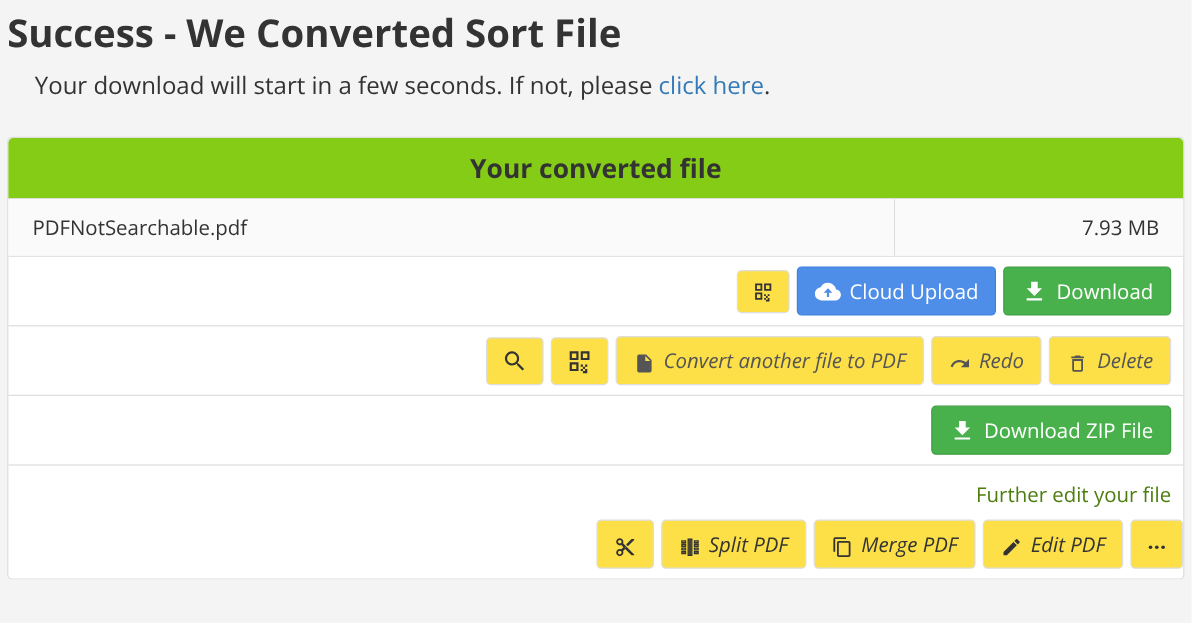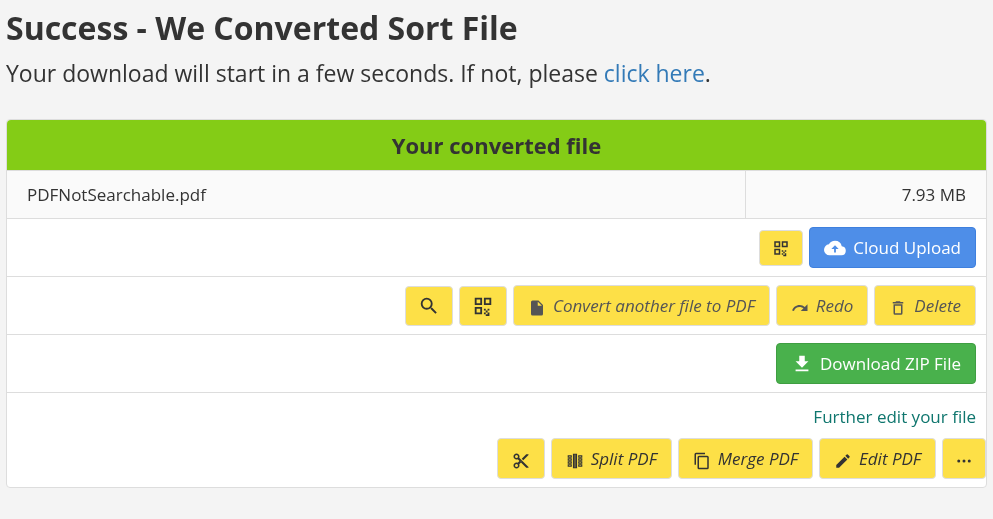--- a/index.html
+++ b/index.html
@@ -1,33 +1,33 @@
 <!DOCTYPE html>
 <html><head>
 <meta charset="utf-8">
 <style>
 * { box-sizing: border-box; margin: 0; padding: 0; }
 body { font-family: "Open Sans", "Segoe UI", Arial, sans-serif; background: #f4f4f4; color: #333; width: 993px; }
 .container { padding: 6px 6px 0 6px; }
 h1 { font-size: 32px; font-weight: 700; color: #333; margin-bottom: 8px; }
-.subtitle { font-size: 23px; color: #333; margin-bottom: 30px; }
+.subtitle { font-size: 20px; color: #333; margin-bottom: 30px; margin-left: 23px; }
 .subtitle a { color: #337ab7; text-decoration: none; }
 .panel { background: #fff; border: 1px solid #ddd; border-radius: 4px; }
 .panel-header { background: #84cc16; border-bottom: 1px solid #ddd; padding: 10px 15px; text-align: center; font-size: 22px; font-weight: 700; color: #333; border-top-left-radius: 4px; border-top-right-radius: 4px;}
 .file-row { display: flex; border-bottom: 1px solid #ddd; }
 .file-name { flex: 1; padding: 12px 20px; font-size: 17px; color: #333; border-right: 1px solid #ddd; background:#fafafa; }
 .file-size { width: 240px; padding: 12px 20px; text-align: right; font-size: 17px; color: #333; background:#fafafa;}
 .action-row { padding: 8px 10px; display: flex; justify-content: flex-end; align-items: center; gap: 6px; border-bottom: 1px solid #ddd; flex-wrap: wrap; }
 .action-row.noborder { border-bottom: none; }
 .btn { display: inline-flex; align-items: flex-end; gap: 7px; padding: 8px 14px; border-radius: 4px; border: 1px solid transparent; font-size: 17px; cursor: pointer; white-space: nowrap; font-family: inherit;}
 .btn-icon-only { padding: 8px 12px; }
 .btn-default { background: #fde047; color: #333; border-color: #ddd; font-style: italic; }
 .btn-primary { background: #4e8ee8; color: #fff; border-color: #3f80de; }
 .btn-success { background: #49b14c; color: #fff; border-color: #3f9e42; }
-.edit-label { font-size: 17px; color: #0f766e; margin: 4px 10px 0 0; text-align:right; width:100%; }
+.edit-label { font-size: 17px; color: #4d7c0f; margin: 4px 10px 0 0; text-align:right; width:100%; }
 .icon-svg { width: 18px; height: 18px; fill: currentColor; display: inline-block; flex-shrink:0;}
 .icon-svg.lg { width: 22px; height: 22px; }
 </style>
 </head>
 <body>
 
 <div class="container">
   <h1>Success - We Converted Sort File</h1>
   <p class="subtitle">
     <span>Your download will start in a few seconds. If not, please </span><a href="#">click here</a><span>.</span>
@@ -45,20 +45,26 @@
       <button class="btn btn-default btn-icon-only">
         <svg class="icon-svg" viewBox="0 0 24 24">
             <path d="M3 3h8v8H3V3zm2 2v4h4V5H5zm8-2h8v8h-8V3zm2 2v4h4V5h-4zM3 13h8v8H3v-8zm2 2v4h4v-4H5zm8 0h2v2h-2v-2zm2 2h2v2h-2v-2zm2-2h2v2h-2v-2zm0 4h2v2h-2v-2zm-4 0h2v2h-2v-2zm2 2h2v2h-2v-2zm2 0h2v2h-2v-2z"></path>
           </svg>
       </button>
       <button class="btn btn-primary">
         <svg class="icon-svg lg" viewBox="0 0 24 24">
             <path d="M19.35 10.04A7.49 7.49 0 0 0 12 4a7.5 7.5 0 0 0-6.65 4.04A6 6 0 0 0 6 20h13a5 5 0 0 0 .35-9.96zM13 13v4h-2v-4H8l4-4 4 4h-3z"></path>
           </svg>
         <span>Cloud Upload</span>
+      </button>
+      <button class="btn btn-success">
+        <svg class="icon-svg lg" viewBox="0 0 24 24">
+            <path d="M5 20h14v-2H5v2zM19 9h-4V3H9v6H5l7 7 7-7z"></path>
+          </svg>
+        <span>Download</span>
       </button>
     </div>
 
     <div class="action-row">
       <button class="btn btn-default btn-icon-only">
         <svg class="icon-svg lg" viewBox="0 0 24 24" style="fill:#333">
             <path d="M15.5 14h-.79l-.28-.27A6.471 6.471 0 0 0 16 9.5 6.5 6.5 0 1 0 9.5 16c1.61 0 3.09-.59 4.23-1.57l.27.28v.79l5 4.99L20.49 19l-4.99-5zM9.5 14A4.5 4.5 0 1 1 14 9.5 4.5 4.5 0 0 1 9.5 14z"></path>
           </svg>
       </button>
       <button class="btn btn-default btn-icon-only">

